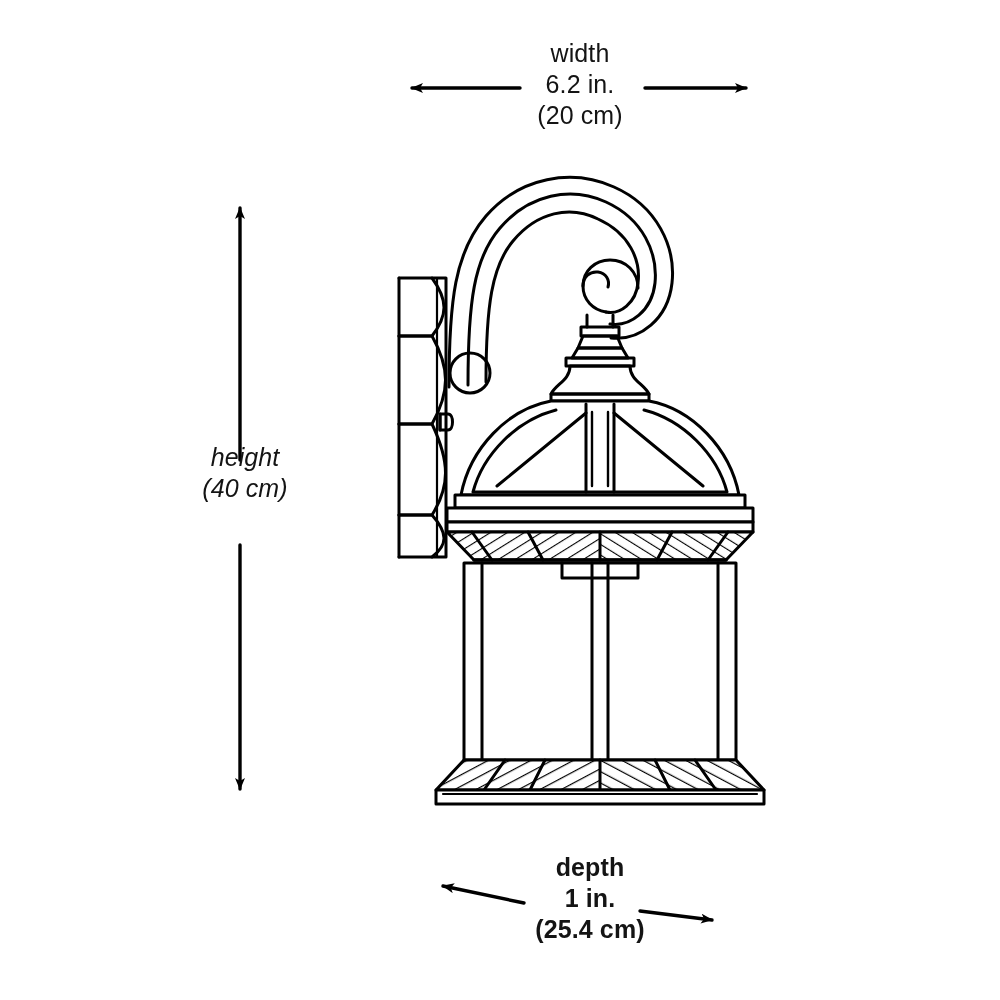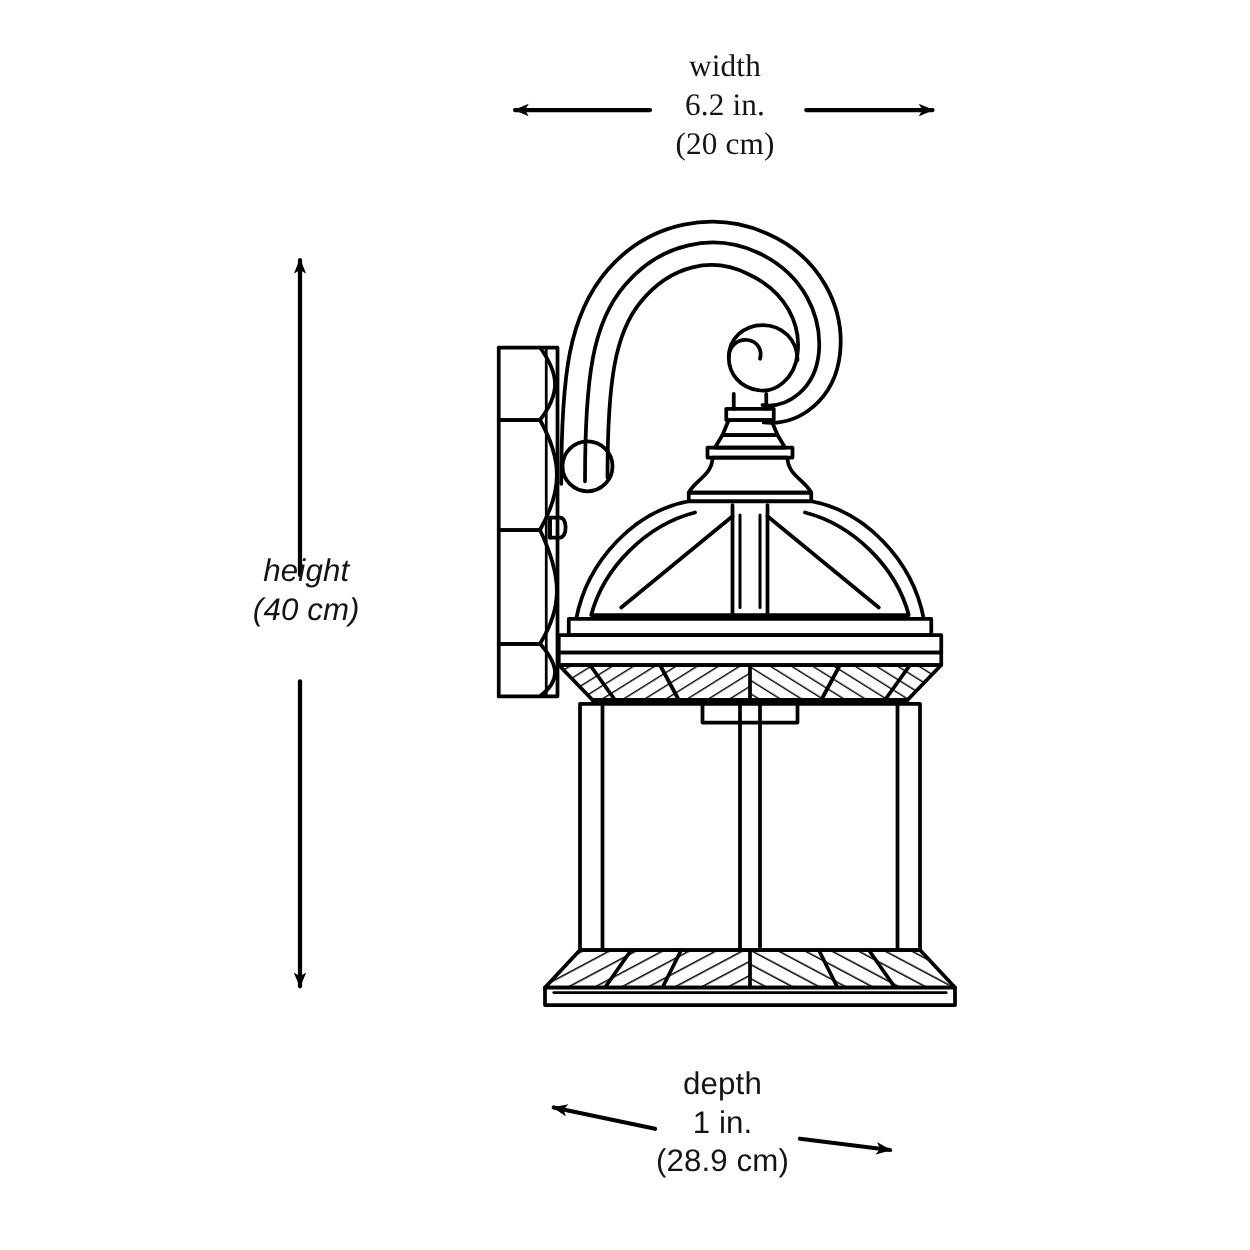--- a/index.html
+++ b/index.html
@@ -15,23 +15,23 @@
   svg{display:block;}
   .dim-label{
     position:absolute;
     text-align:center;
     font-size:25px;
     line-height:31px;
     color:#141414;
     letter-spacing:.1px;
     white-space:nowrap;
   }
-  #width-label{left:400px;top:38px;width:360px;font-family:Liberation Serif, serif;}
+  #width-label{left:400px;top:38px;width:360px;}
   #height-label{left:155px;top:442px;width:180px;font-style:italic;}
-  #depth-label{left:408px;top:852px;width:340px;}
+  #depth-label{left:420px;top:852px;width:340px;font-weight:bold;}
 </style>
 </head>
 <body>
 
 <div id="stage">
 
   <svg width="1000" height="1000" viewBox="0 0 1000 1000">
     <defs>
       <marker id="arrowEnd" markerWidth="14" markerHeight="14" refX="11" refY="5" orient="auto" markerUnits="userSpaceOnUse">
         <path d="M0,0 L12,5 L0,10 L3,5 Z" fill="#000"></path>
@@ -171,16 +171,16 @@
   </div>
 
   <div class="dim-label" id="height-label">
     <div>height</div>
     <div>(40 cm)</div>
   </div>
 
   <div class="dim-label" id="depth-label">
     <div>depth</div>
     <div>1 in.</div>
-    <div>(28.9 cm)</div>
+    <div>(25.4 cm)</div>
   </div>
 
 </div>
 
 </body></html>

